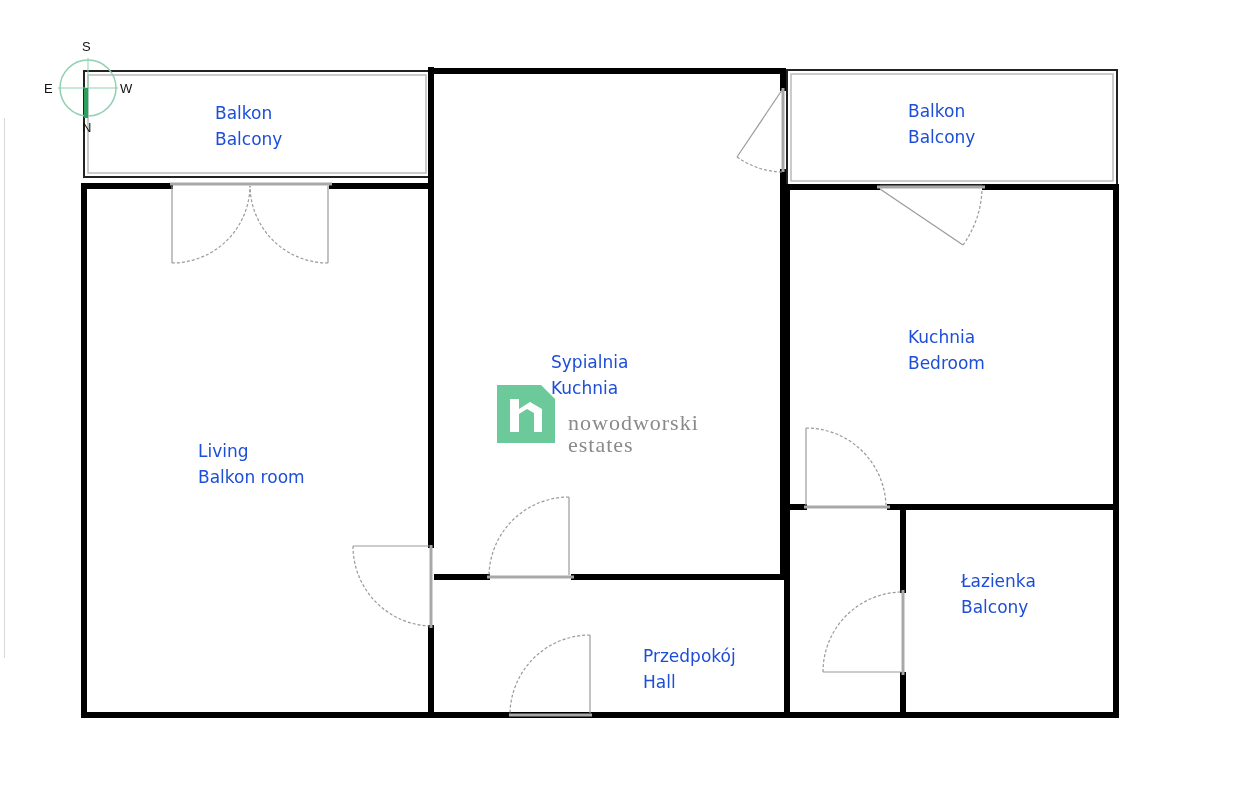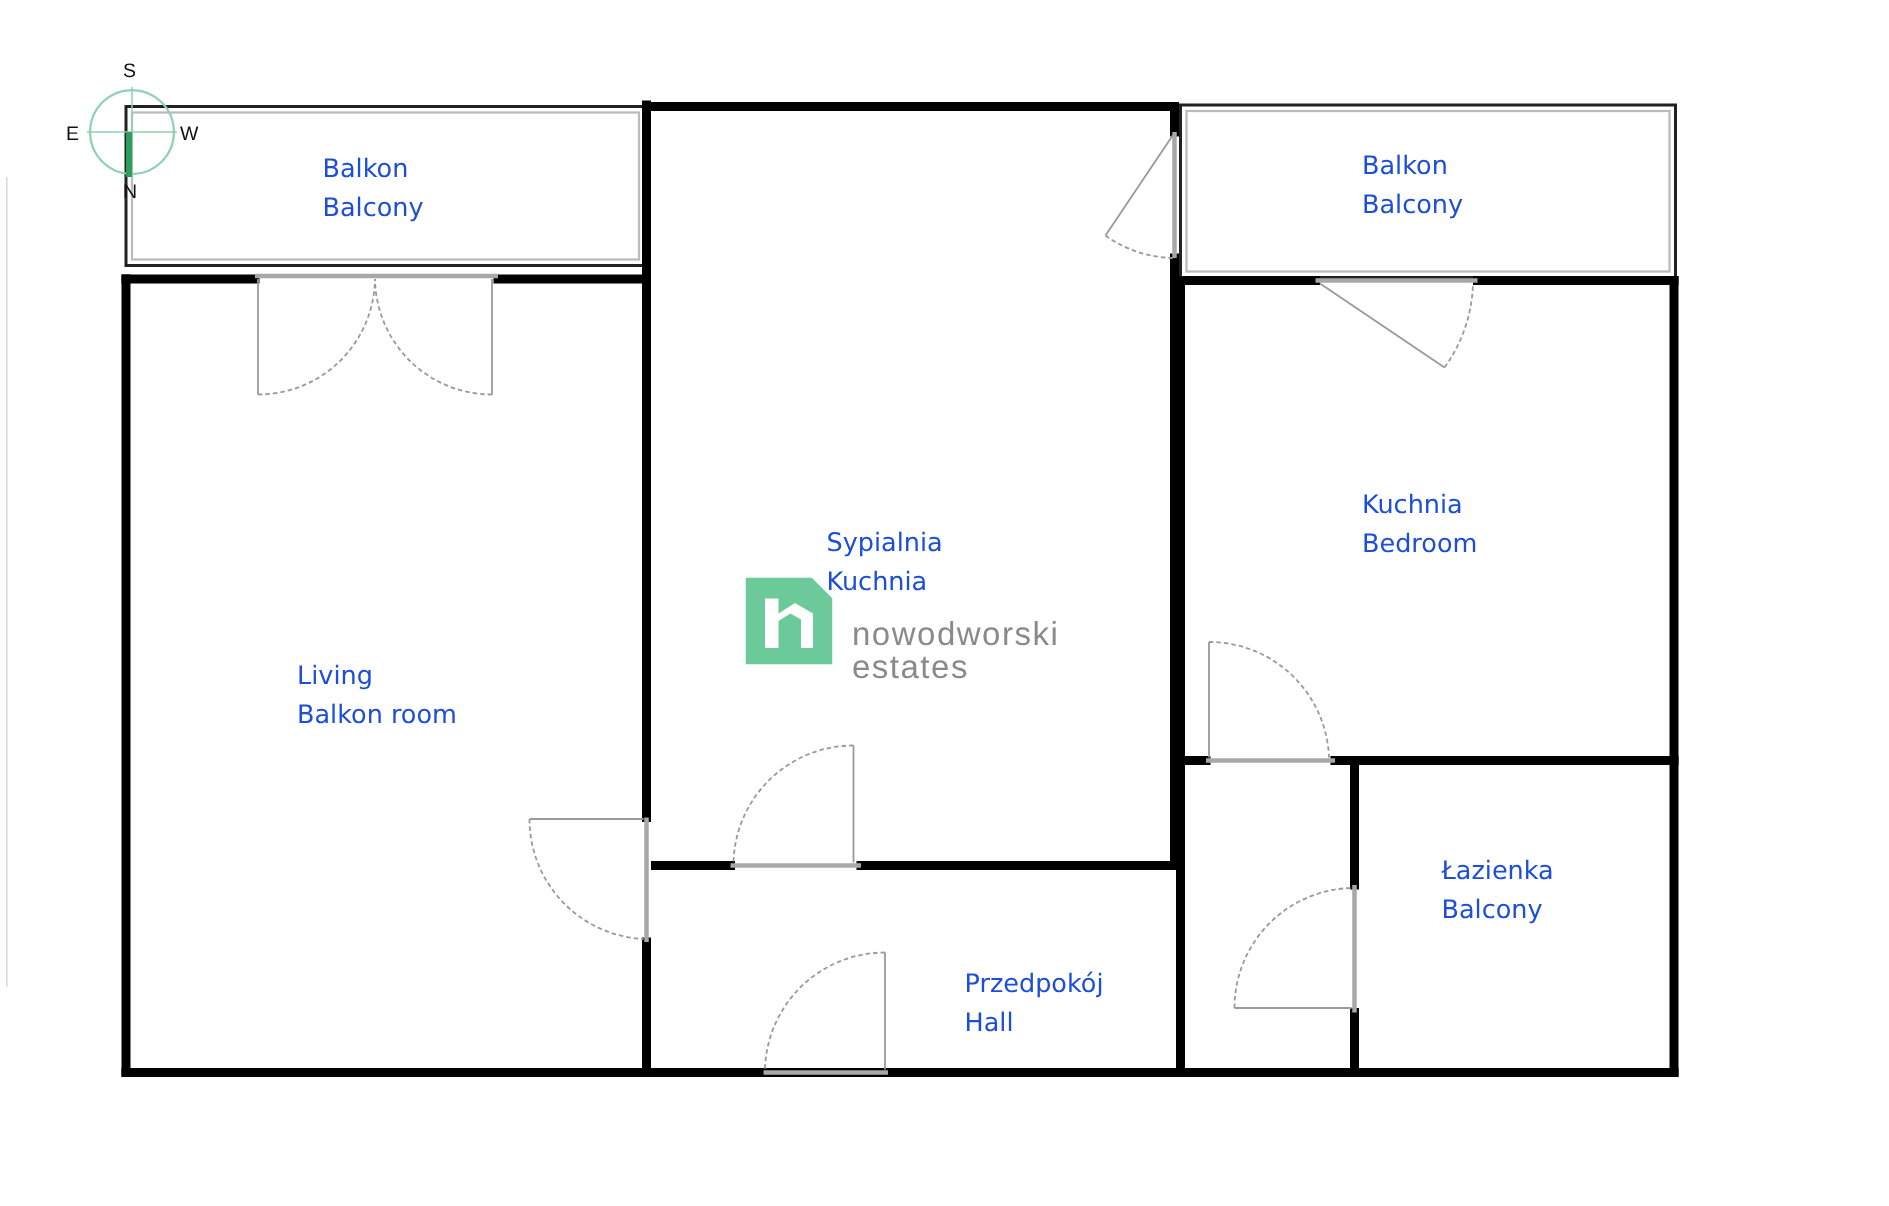--- a/index.html
+++ b/index.html
@@ -6,21 +6,21 @@
   body { width:1259px; height:804px; position:relative; overflow:hidden;
          font-family:"DejaVu Sans", sans-serif; }
   #plan { position:absolute; left:0; top:0; }
   .lbl { position:absolute; font-family:"DejaVu Sans", sans-serif; font-size:17px;
          color:#1d4ed8; line-height:26px; }
   .lbl span { display:block; white-space:nowrap; }
   .compass-letter { position:absolute; font-family:"Liberation Sans", sans-serif;
          font-size:13px; color:#111; font-weight:normal; }
   #logo { position:absolute; left:497px; top:371px; display:flex; align-items:center; }
   #logo .mark { width:58px; height:58px; }
-  #logo .txt { margin-left:13px; color:#8a8a8a; font-family:Liberation Sans, sans-serif;
+  #logo .txt { margin-left:13px; color:#8a8a8a; font-family:Liberation Serif, serif;
          font-size:22px; line-height:22px; letter-spacing:1px;margin-top:41px; }
   .leftline { position:absolute; left:4px; top:118px; width:1px; height:540px; background:#d8d8d8; }
 </style>
 </head>
 <body>
 
 <div class="leftline"></div>
 
 <svg id="plan" width="1259" height="804" viewBox="0 0 1259 804">
 

